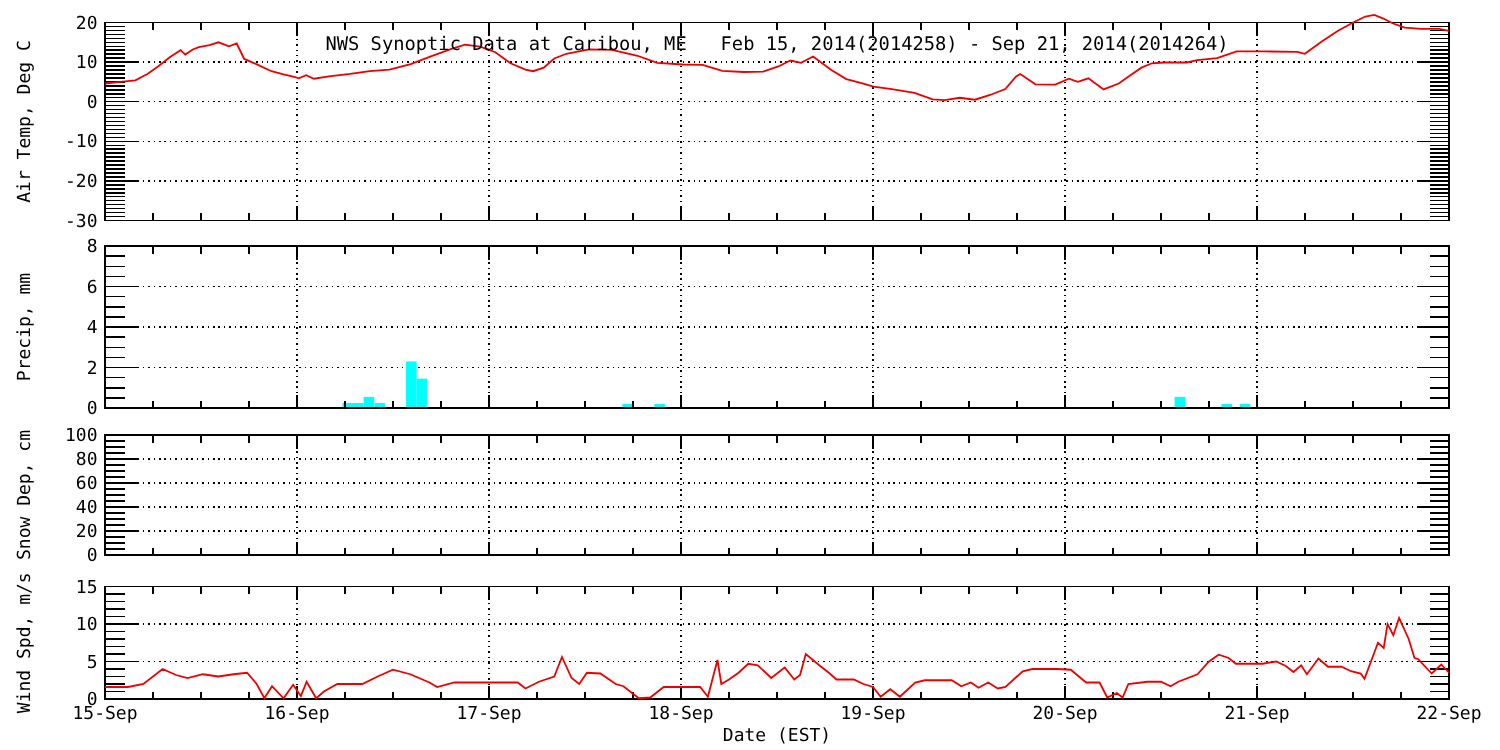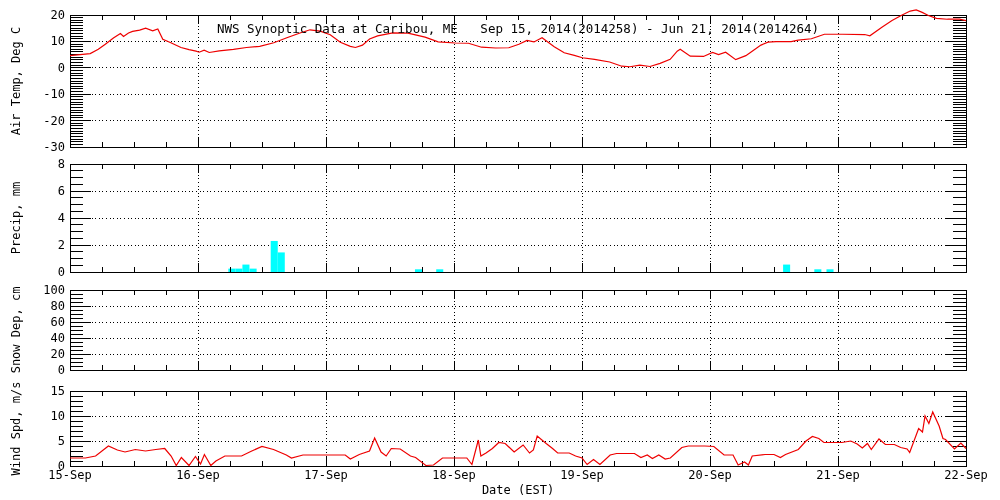--- a/index.html
+++ b/index.html
@@ -584,14 +584,14 @@
         <text x="198" y="479" text-anchor="middle">16-Sep</text>
         <text x="326" y="479" text-anchor="middle">17-Sep</text>
         <text x="454" y="479" text-anchor="middle">18-Sep</text>
         <text x="582" y="479" text-anchor="middle">19-Sep</text>
         <text x="710" y="479" text-anchor="middle">20-Sep</text>
         <text x="838" y="479" text-anchor="middle">21-Sep</text>
         <text x="966" y="479" text-anchor="middle">22-Sep</text>
         <text x="518" y="494" text-anchor="middle">Date (EST)</text>
       </g>
     </svg>
-  <div class="chart-title">NWS Synoptic Data at Caribou, ME   Sep 15, 2014(2014258) - Jun 21, 2014(2014264)</div>
+  <div class="chart-title">NWS Synoptic Data at Caribou, ME   Feb 15, 2014(2014258) - Sep 21, 2014(2014264)</div>
 </div>
 
 </body></html>

